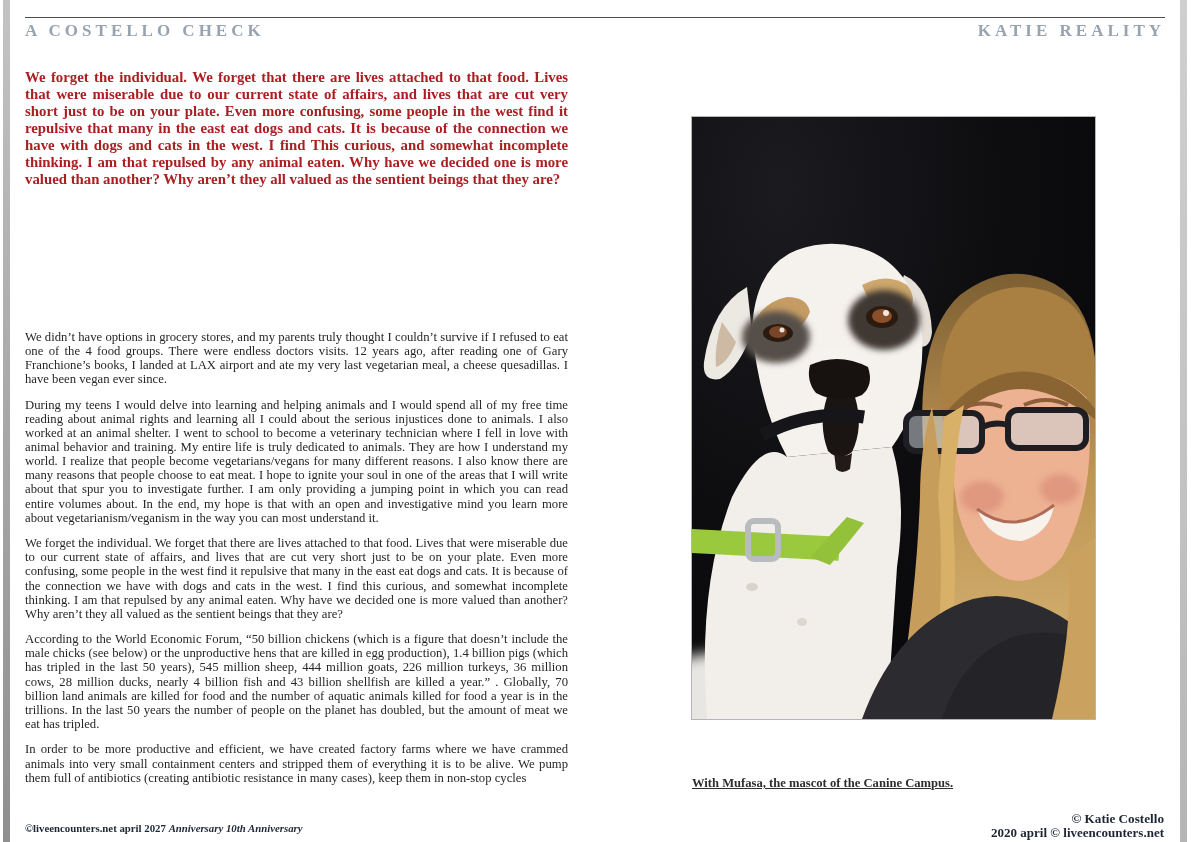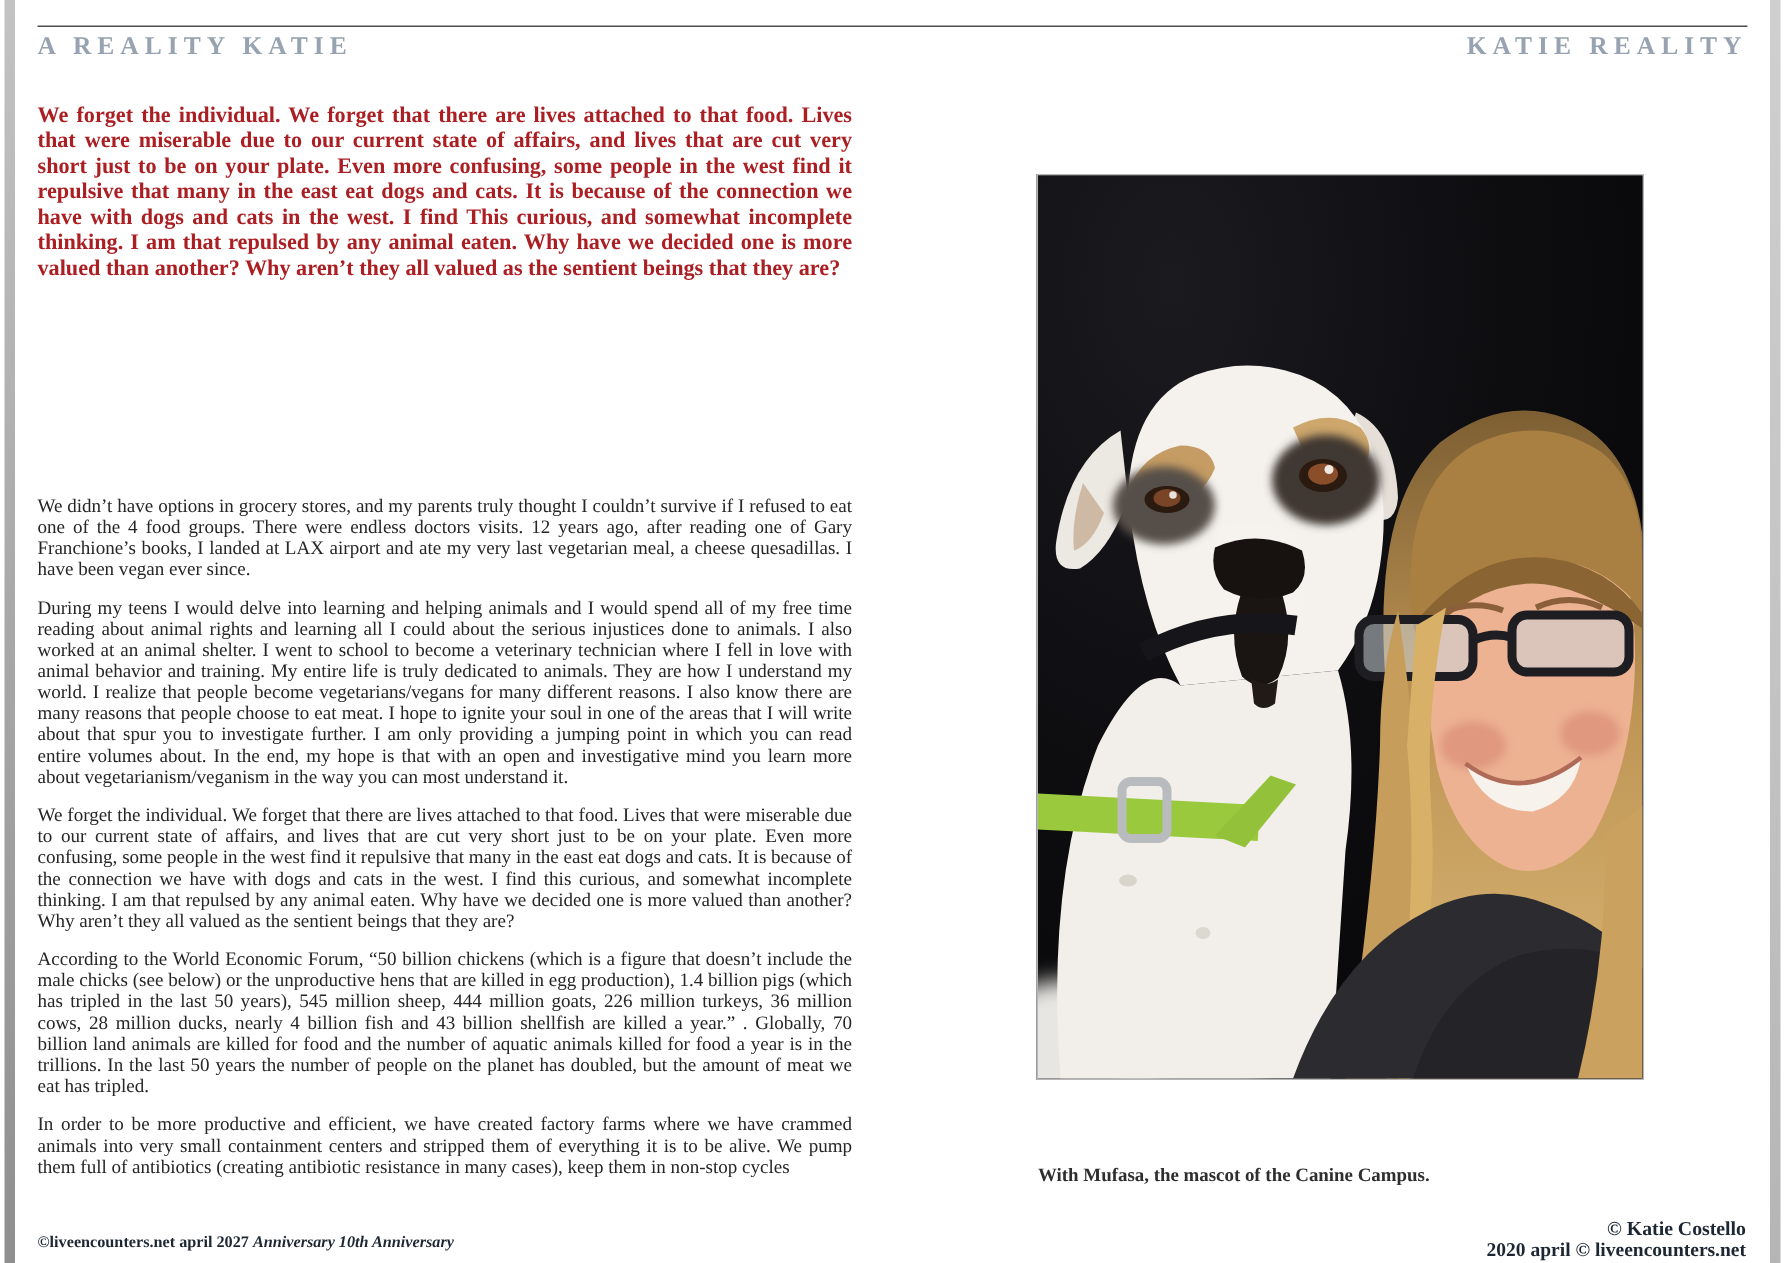--- a/index.html
+++ b/index.html
@@ -24,21 +24,21 @@
   .body-col{position:absolute;left:25px;top:330px;width:543px;}
   .body-col p{
     margin:0 0 11.5px 0;font-size:12.7px;line-height:14.1px;text-align:justify;color:#262626;
   }
   .photo-frame{
     position:absolute;left:691px;top:116px;width:403px;height:602px;
     border:1px solid #b5b5b5;background:#0a0a0c;
   }
   .photo-frame svg{display:block;}
   .caption{
-    position:absolute;left:692px;top:776px;font-size:12.6px;font-weight:bold;color:#2e2e2e;
+    position:absolute;left:692px;top:776px;font-size:12.6px;font-weight:bold;color:#2e2e2e;text-decoration:underline;
   }
   .footer-left{
     position:absolute;left:25px;top:822px;font-size:10.8px;color:#1d2733;font-weight:bold;
   }
   .footer-left .it{font-style:italic;}
   .footer-right{
     position:absolute;right:27px;top:812px;text-align:right;color:#1d2733;margin-left:40px;
   }
   .footer-right .name{font-size:13.2px;font-weight:bold;display:block;line-height:14px;}
   .footer-right .credit{font-size:13px;font-weight:bold;display:block;line-height:13px;}
@@ -46,21 +46,21 @@
 </head>
 <body>
 
 <div class="page">
 
   <div class="scan-edge left"></div>
   <div class="scan-edge right"></div>
 
   <div class="header-rule"></div>
   <div class="masthead">
-    <span class="mh">A REALITY KATIE</span>
+    <span class="mh">A COSTELLO CHECK</span>
     <span class="mh">KATIE REALITY</span>
   </div>
 
   <div class="intro">We forget the individual.  We forget that there are lives attached to that food.  Lives that were miserable due to our current state of affairs, and lives that are cut very short just to be on your plate.  Even more confusing, some people in the west find it repulsive that many in the east eat dogs and cats.  It is because of the connection we have with dogs and cats in the west.  I find This curious, and somewhat incomplete thinking.  I am that repulsed by any animal eaten.  Why have we decided one is more valued than another?  Why aren’t they all valued as the sentient beings that they are?</div>
 
   <div class="body-col">
     <p>We didn’t have options in grocery stores, and my parents truly thought I couldn’t survive if I refused to eat one of the 4 food groups.  There were endless doctors visits.  12 years ago, after reading one of Gary Franchione’s books, I landed at LAX airport and ate my very last vegetarian meal, a cheese quesadillas.  I have been vegan ever since.</p>
     <p>During my teens I would delve into learning and helping animals and I would spend all of my free time reading about animal rights and learning all I could about the serious injustices done to animals.  I also worked at an animal shelter. I went to school to become a veterinary technician where I fell in love with animal behavior and training.  My entire life is truly dedicated to animals. They are how I understand my world. I realize that people become vegetarians/vegans for many different reasons. I also know there are many reasons that people choose to eat meat.  I hope to ignite your soul in one of the areas that I will write about that spur you to investigate further.  I am only providing a jumping point in which you can read entire volumes about.  In the end, my hope is that with an open and investigative mind you learn more about vegetarianism/veganism in the way you can most understand it.</p>
     <p>We forget the individual.  We forget that there are lives attached to that food.  Lives that were miserable due to our current state of affairs, and lives that are cut very short just to be on your plate.  Even more confusing, some people in the west find it repulsive that many in the east eat dogs and cats.  It is because of the connection we have with dogs and cats in the west.  I find this curious, and somewhat incomplete thinking.  I am that repulsed by any animal eaten.  Why have we decided one is more valued than another?  Why aren’t they all valued as the sentient beings that they are?</p>
     <p>According to the World Economic Forum, “50 billion chickens (which is a figure that doesn’t include the male chicks (see below) or the unproductive hens that are killed in egg production), 1.4 billion pigs (which has tripled in the last 50 years), 545 million sheep, 444 million goats, 226 million turkeys, 36 million cows, 28 million ducks, nearly 4 billion fish and 43 billion shellfish are killed a year.”  .  Globally, 70 billion land animals are killed for food and the number of aquatic animals killed for food a year is in the trillions.  In the last 50 years the number of people on the planet has doubled, but the amount of meat we eat has tripled.</p>

